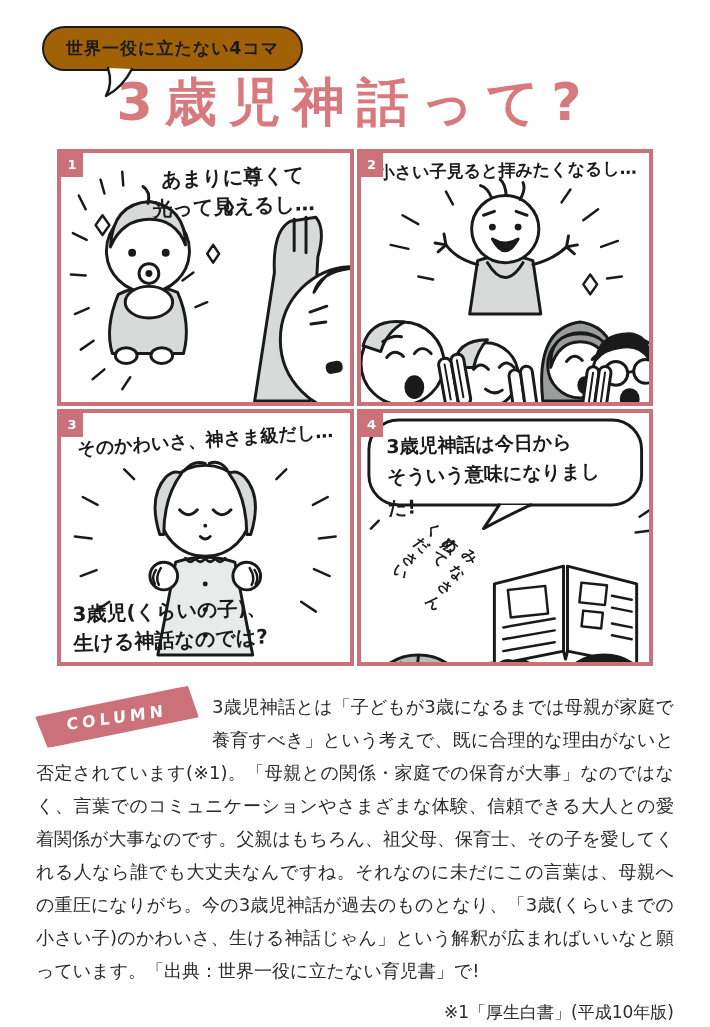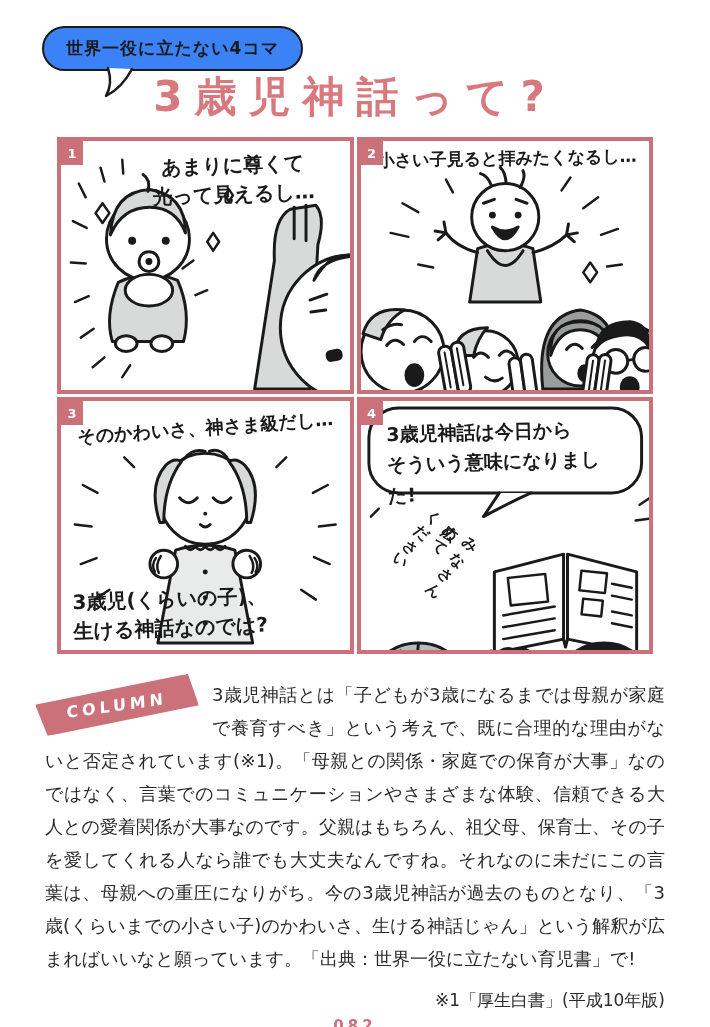--- a/index.html
+++ b/index.html
@@ -6,26 +6,26 @@
   *{box-sizing:border-box;}
   .page{
     position:relative;width:710px;height:1027px;margin:0 auto;background:#ffffff;
     font-family:"DejaVu Sans",sans-serif;color:#2b2b2b;overflow:hidden;
   }
   
   .header{position:relative;padding-top:26px;}
   .badge{
     display:inline-block;margin-left:42px;padding:9px 22px;
     border:2.5px solid #1a1a1a;border-radius:26px;
-    font-size:17px;font-weight:600;color:#1a1a1a;background:#3b82f6;letter-spacing:1px;
+    font-size:17px;font-weight:600;color:#1a1a1a;background:#a16207;letter-spacing:1px;
   }
   .badge-tail{position:absolute;left:102px;top:66px;}
   .page-title{
     margin-top:2px;text-align:center;
-    font-size:42px;font-weight:700;letter-spacing:12px;line-height:1.15;
+    font-size:52px;font-weight:700;letter-spacing:12px;line-height:1.15;
   }
   
   .comic-grid{
     width:596px;margin:16px auto 0;
     display:grid;grid-template-columns:1fr 1fr;gap:3px;
   }
   .panel{
     position:relative;height:257px;background:#fff;overflow:hidden;
     border:4px solid var(--accent);
   }
@@ -284,17 +284,17 @@
 ください</div>
     </div>
   </div>
 
   <div class="column-sec">
     <div class="ribbon-wrap">
       <div class="ribbon">
         <span>COLUMN</span>
       </div>
     </div>
-    <p class="column-text" style="margin:9px;"><span>3歳児神話とは「子どもが3歳になるまでは母親が家庭で養育すべき」という考えで、既に合理的な理由がないと否定されています(※1)。「母親との関係・家庭での保育が大事」なのではなく、言葉でのコミュニケーションやさまざまな体験、信頼できる大人との愛着関係が大事なのです。父親はもちろん、祖父母、保育士、その子を愛してくれる人なら誰でも大丈夫なんですね。それなのに未だにこの言葉は、母親への重圧になりがち。今の3歳児神話が過去のものとなり、「3歳(くらいまでの小さい子)のかわいさ、生ける神話じゃん」という解釈が広まればいいなと願っています。「出典：世界一役に立たない育児書」で!</span><span class="footnote">※1「厚生白書」(平成10年版)</span></p>
+    <p class="column-text" style="margin:0;"><span>3歳児神話とは「子どもが3歳になるまでは母親が家庭で養育すべき」という考えで、既に合理的な理由がないと否定されています(※1)。「母親との関係・家庭での保育が大事」なのではなく、言葉でのコミュニケーションやさまざまな体験、信頼できる大人との愛着関係が大事なのです。父親はもちろん、祖父母、保育士、その子を愛してくれる人なら誰でも大丈夫なんですね。それなのに未だにこの言葉は、母親への重圧になりがち。今の3歳児神話が過去のものとなり、「3歳(くらいまでの小さい子)のかわいさ、生ける神話じゃん」という解釈が広まればいいなと願っています。「出典：世界一役に立たない育児書」で!</span><span class="footnote">※1「厚生白書」(平成10年版)</span></p>
   </div>
 
   <div class="page-num">082</div>
 </div>
 
 </body></html>

